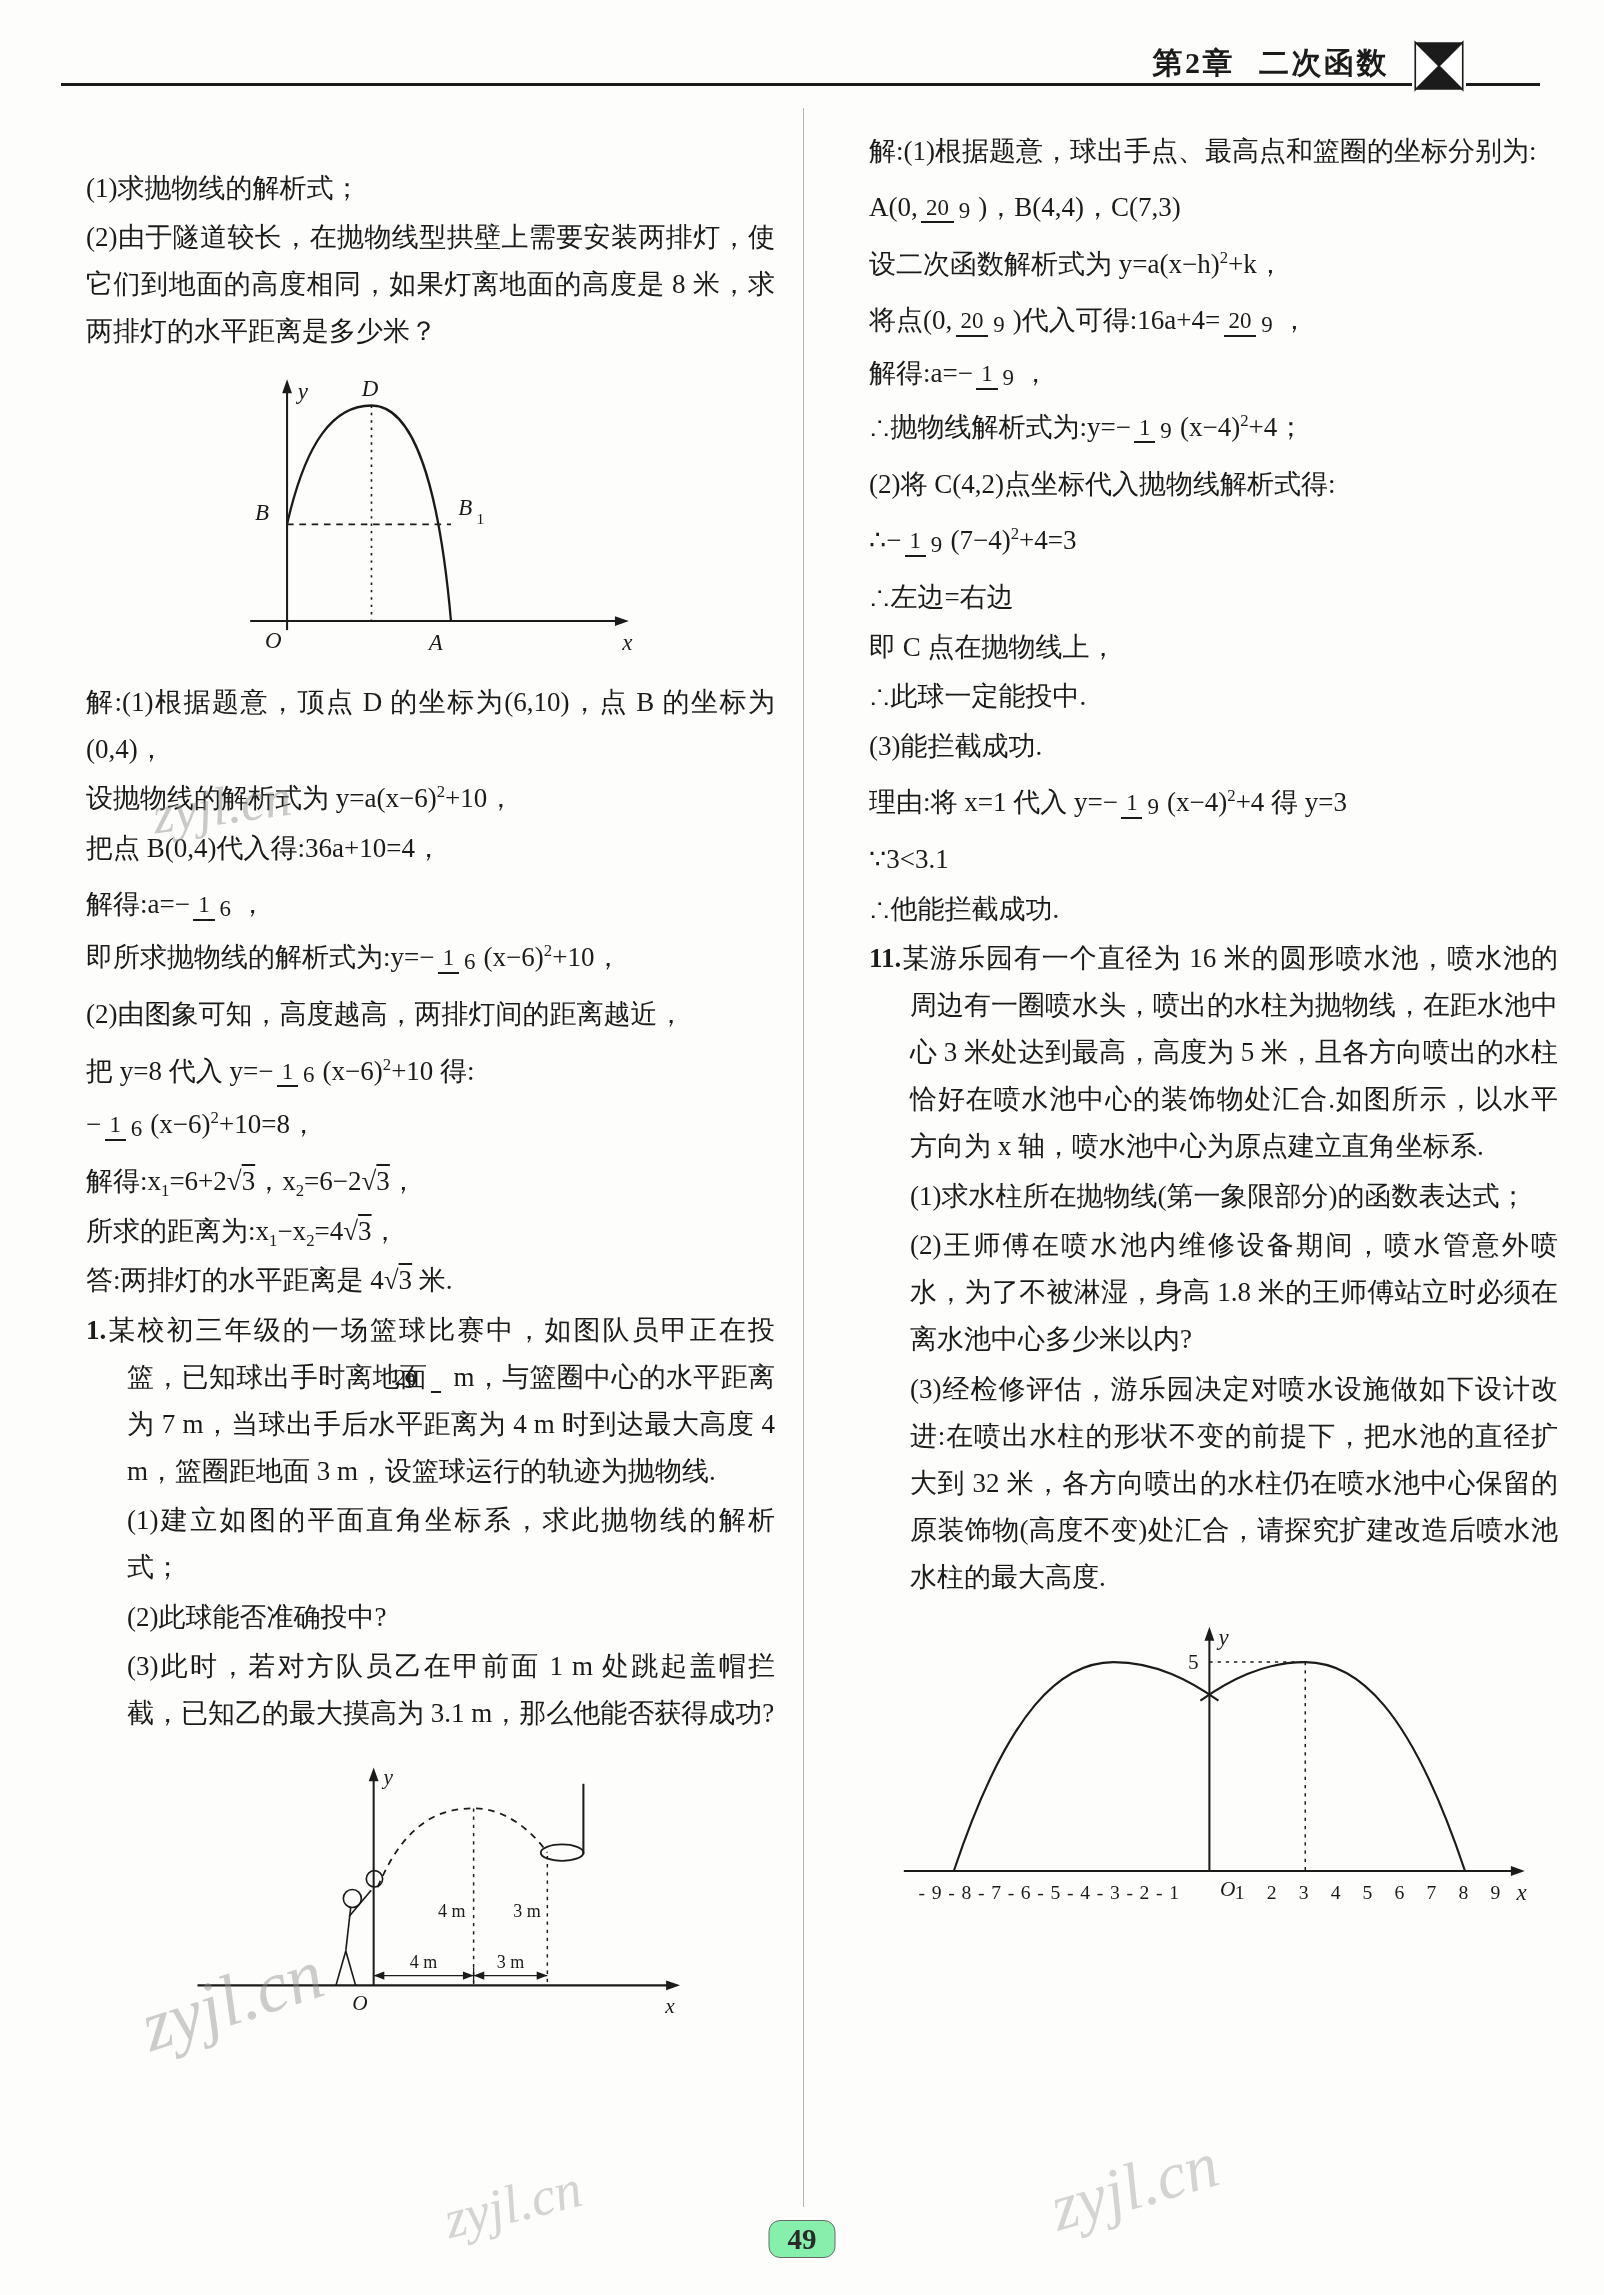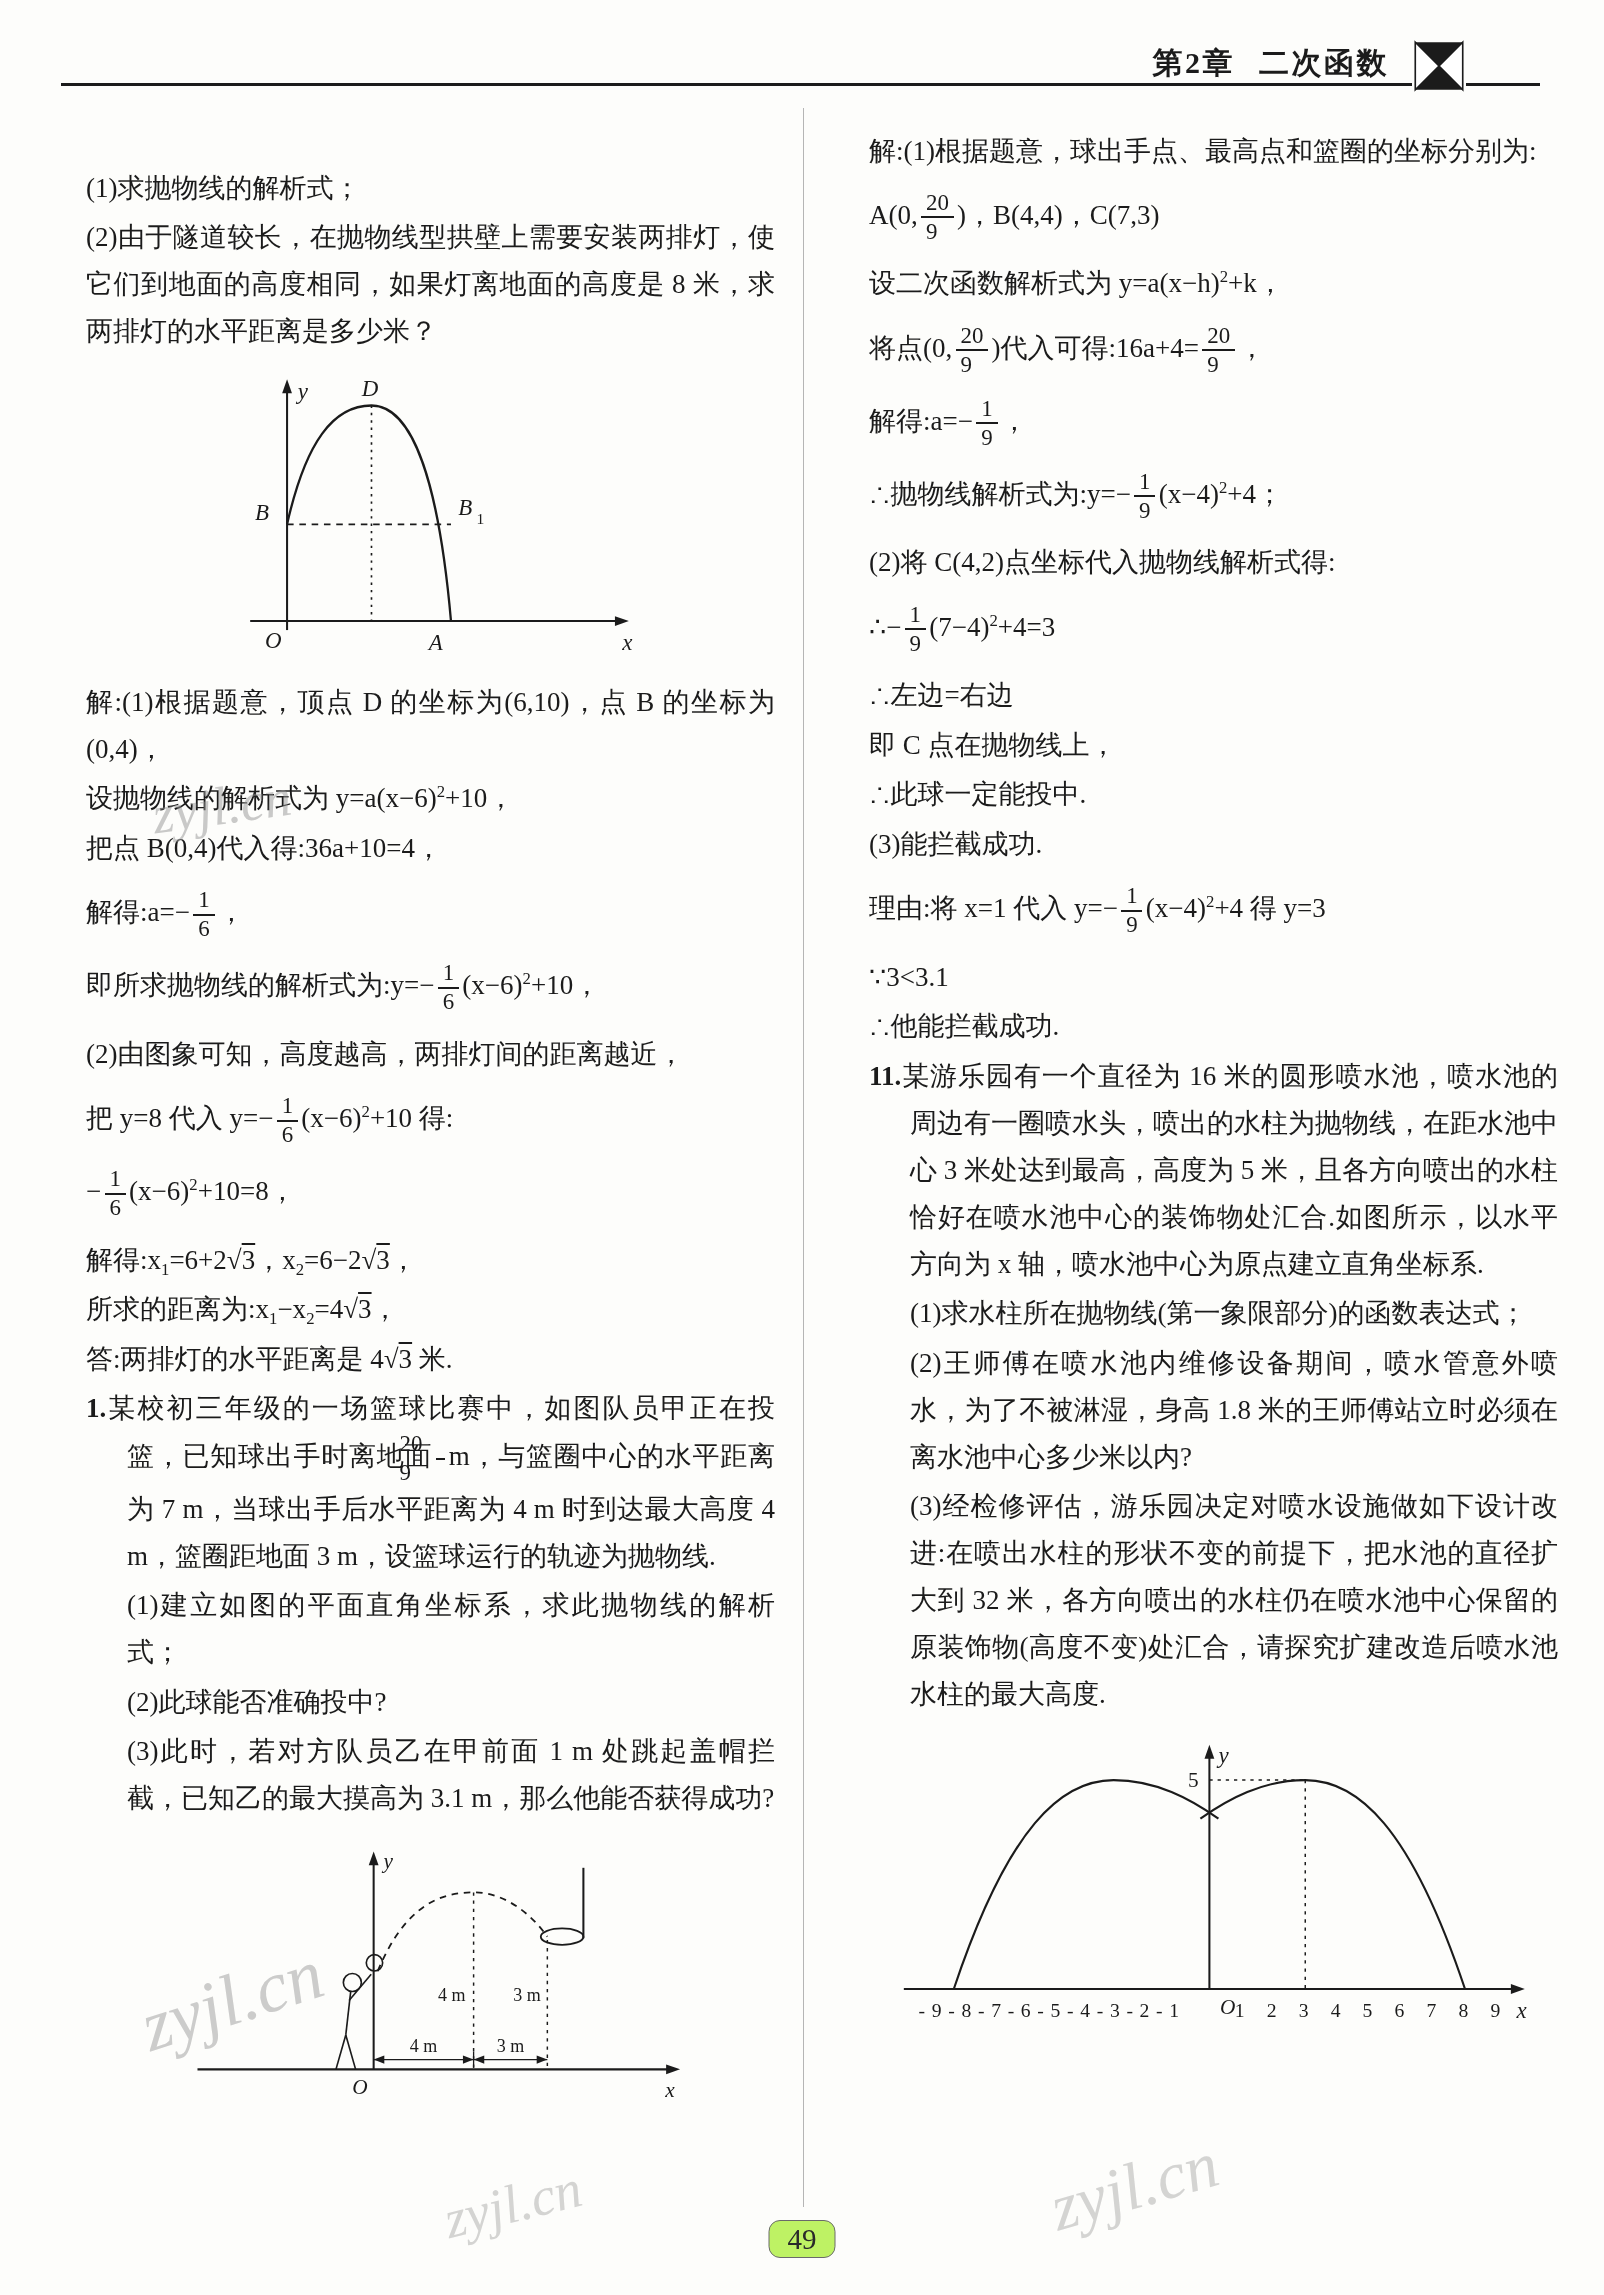--- a/index.html
+++ b/index.html
@@ -16,38 +16,38 @@
   .col{position:absolute;width:689px;}
   .col-left{left:78px;top:162px;margin-left:8px;}
   .col-right{left:843px;top:125px;margin-left:26px;}
   p.line{margin:2.5px 0;font-size:27px;line-height:47px;text-align:justify;}
   p.math{margin:13px 0;line-height:1.25;padding:3.3px 0;}
   p.prob{padding-left:41px;text-indent:-41px;}
   p.sub{margin-left:41px;}
   b{font-weight:bold;}
   sup{font-size:0.62em;line-height:0;vertical-align:super;}
   sub{font-size:0.62em;line-height:0;vertical-align:sub;}
-  .frac{display:inline-flex;flex-direction:column;align-items:flex-start;vertical-align:middle;
+  .frac{display:inline-flex;flex-direction:row;align-items:flex-end;vertical-align:middle;
         margin:0 3.3px;line-height:1.05;font-size:0.85em;}
   .frac .num{display:block;padding:0 4.9px 1.6px;border-bottom:2px solid #1b1b1b;}
   .frac .den{display:block;padding:1.6px 4.9px 0;}
   .sqrt{white-space:nowrap;}
   .rad{text-decoration:overline;}
   figure.fig{margin:16.4px 0;text-align:center;}
   svg{overflow:visible;}
   svg text{font-family:"Liberation Serif","DejaVu Serif",serif;fill:#1b1b1b;}
   .wm{position:absolute;color:rgba(150,150,150,0.5);font-style:italic;
       font-family:"Liberation Serif",serif;pointer-events:none;white-space:nowrap;}
   .wm1{left:152px;top:775px;font-size:54px;transform:rotate(-8deg);}
   .wm2{left:139px;top:1959px;font-size:72px;transform:rotate(-18deg);color:rgba(145,145,145,0.45);}
   .wm3{left:443px;top:2173px;font-size:54px;transform:rotate(-14deg);color:rgba(150,150,150,0.4);}
   .wm4{left:1049px;top:2148px;font-size:66px;transform:rotate(-16deg);color:rgba(150,150,150,0.4);}
   .pagenum{position:absolute;left:50%;transform:translateX(-50%);top:2220px;
            border:1.6px solid #6a6a6a;border-radius:11.5px;padding:1.6px 18px;
-           font-size:29px;font-weight:normal;color:#2a2a2a;background:#bef264;}
+           font-size:29px;font-weight:bold;color:#2a2a2a;background:#86efac;}
 </style>
 </head>
 <body>
 
 <div class="header-text">
   <span class="chapter">第2章</span><span>二次函数</span>
 </div>
 <div class="header-rule"></div>
 <div class="logo">
   <svg width="54" height="54" viewBox="0 0 66 66">

